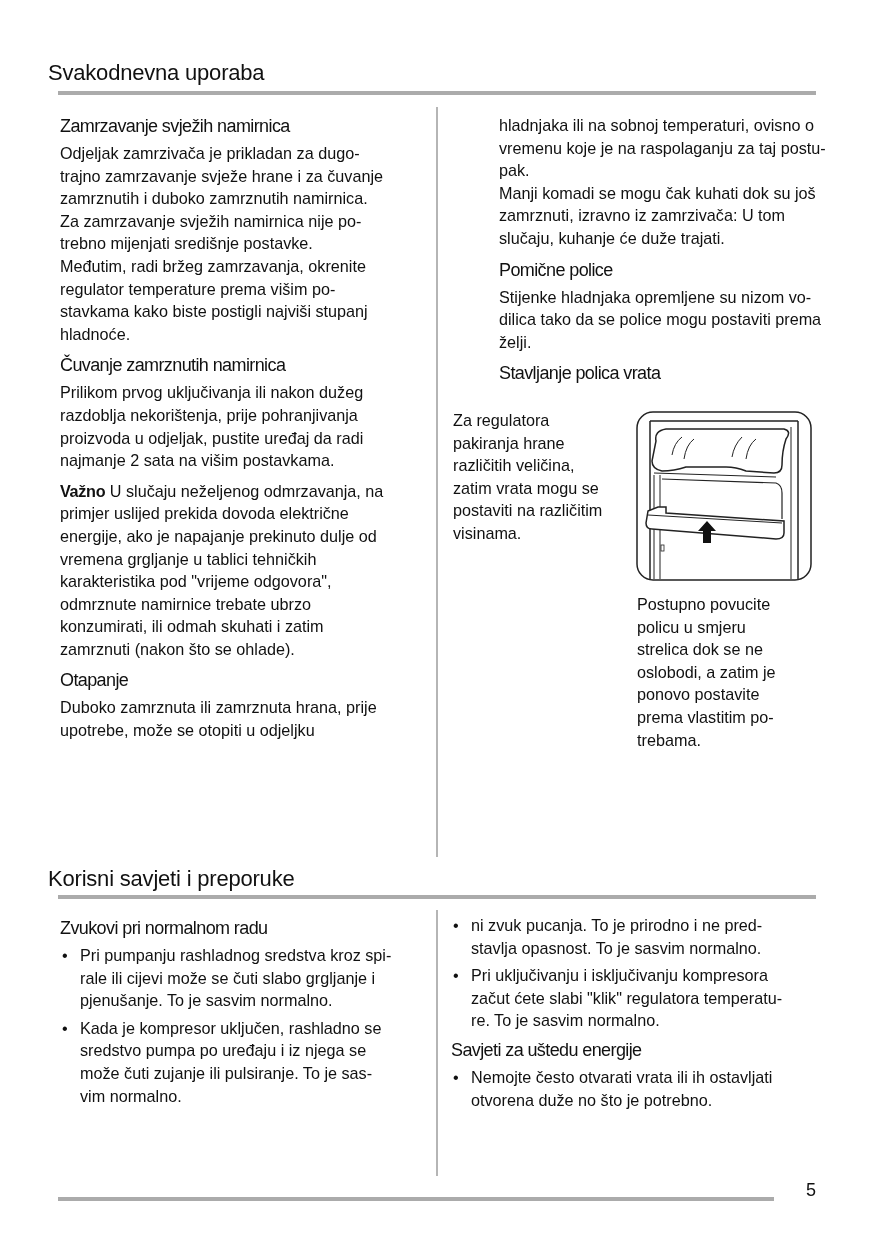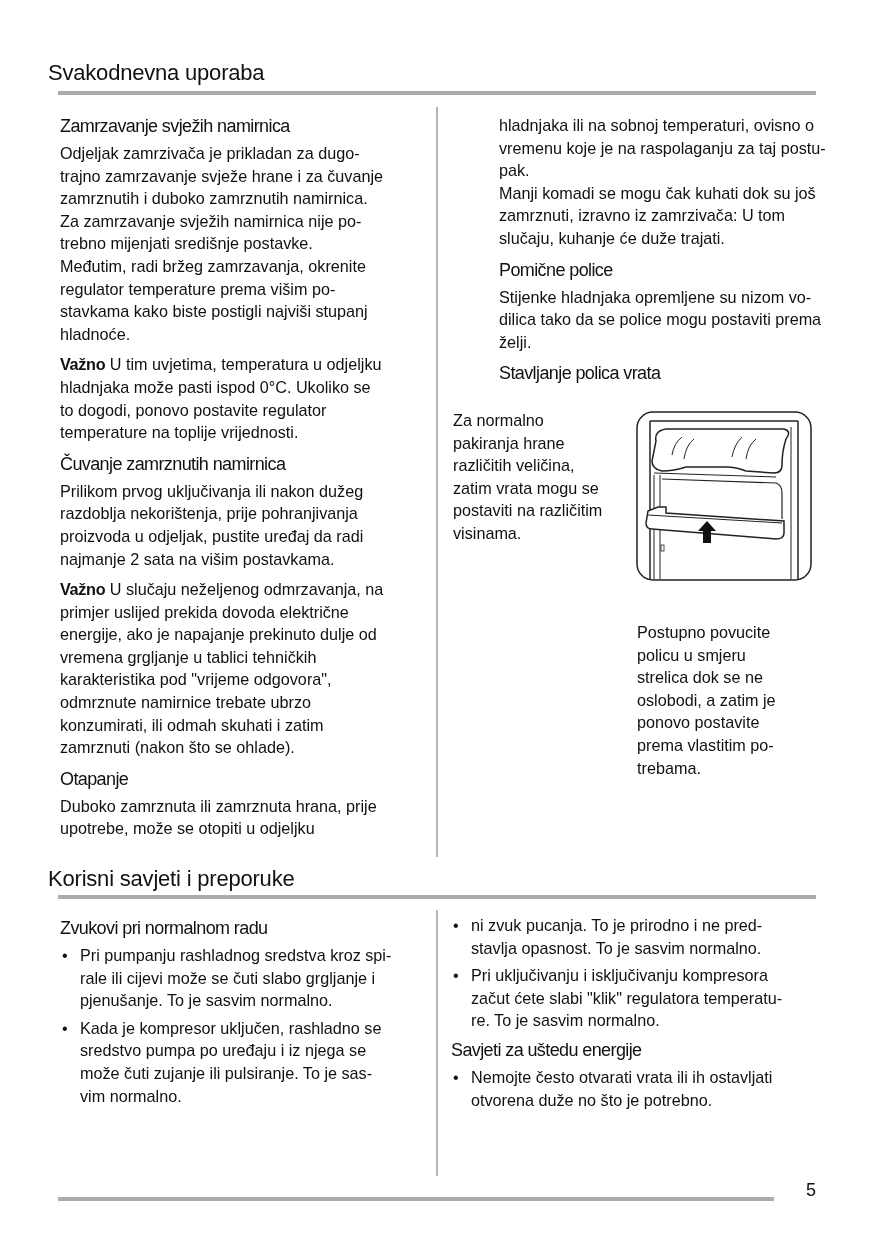--- a/index.html
+++ b/index.html
@@ -35,26 +35,20 @@
       <span class="line">trajno zamrzavanje svježe hrane i za čuvanje</span>
       <span class="line">zamrznutih i duboko zamrznutih namirnica.</span>
       <span class="line">Za zamrzavanje svježih namirnica nije po-</span>
       <span class="line">trebno mijenjati središnje postavke.</span>
       <span class="line">Međutim, radi bržeg zamrzavanja, okrenite</span>
       <span class="line">regulator temperature prema višim po-</span>
       <span class="line">stavkama kako biste postigli najviši stupanj</span>
       <span class="line">hladnoće.</span>
     </p>
   </div>
-  <p>
-    <span class="line"><b class="imp">Važno</b><span> U tim uvjetima, temperatura u odjeljku</span></span>
-    <span class="line">hladnjaka može pasti ispod 0°C. Ukoliko se</span>
-    <span class="line">to dogodi, ponovo postavite regulator</span>
-    <span class="line">temperature na toplije vrijednosti.</span>
-  </p>
   <div>
     <h3>Čuvanje zamrznutih namirnica</h3>
     <p>
       <span class="line">Prilikom prvog uključivanja ili nakon dužeg</span>
       <span class="line">razdoblja nekorištenja, prije pohranjivanja</span>
       <span class="line">proizvoda u odjeljak, pustite uređaj da radi</span>
       <span class="line">najmanje 2 sata na višim postavkama.</span>
     </p>
   </div>
   <p>
@@ -90,21 +84,21 @@
     <p>
       <span class="line">Stijenke hladnjaka opremljene su nizom vo-</span>
       <span class="line">dilica tako da se police mogu postaviti prema</span>
       <span class="line">želji.</span>
     </p>
   </div>
   <h3>Stavljanje polica vrata</h3>
 </div>
 
 <div class="col" style="left:453px; top:409px; width:180px;">
-  <span class="line">Za normalno</span>
+  <span class="line">Za regulatora</span>
   <span class="line">pakiranja hrane</span>
   <span class="line">različitih veličina,</span>
   <span class="line">zatim vrata mogu se</span>
   <span class="line">postaviti na različitim</span>
   <span class="line">visinama.</span>
 </div>
 
 <div class="fig">
   <svg width="176" height="170" viewBox="0 0 176 170">
     <rect x="1" y="1" width="174" height="168" rx="16" ry="16" fill="#fff" stroke="#222" stroke-width="1.5"></rect>
@@ -127,21 +121,21 @@
 
     <path d="M12 100 L22 96 L30 96 L30 102 L148 110 L148 122 Q148 128 140 128 L16 118 Q10 118 10 112 Z" fill="#fff" stroke="#222" stroke-width="1.5"></path>
     <line x1="12" y1="104" x2="146" y2="112" stroke="#222" stroke-width="1"></line>
 
     <polygon points="71,110 62,120 67,120 67,132 75,132 75,120 80,120" fill="#111"></polygon>
 
     <rect x="25" y="134" width="3" height="6" fill="none" stroke="#222" stroke-width="0.8"></rect>
   </svg>
 </div>
 
-<div class="col" style="left:637px; top:621px; width:180px;">
+<div class="col" style="left:637px; top:593px; width:180px;">
   <span class="line">Postupno povucite</span>
   <span class="line">policu u smjeru</span>
   <span class="line">strelica dok se ne</span>
   <span class="line">oslobodi, a zatim je</span>
   <span class="line">ponovo postavite</span>
   <span class="line">prema vlastitim po-</span>
   <span class="line">trebama.</span>
 </div>
 
 <h2 class="sec-title" style="top:866px;">Korisni savjeti i preporuke</h2>

